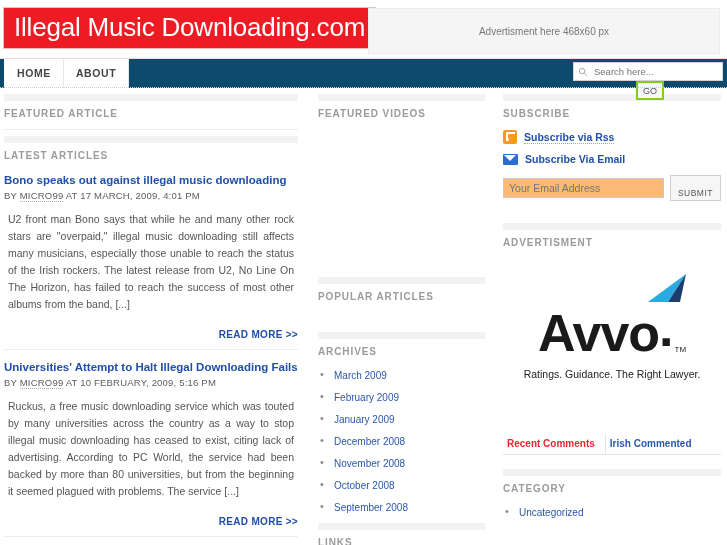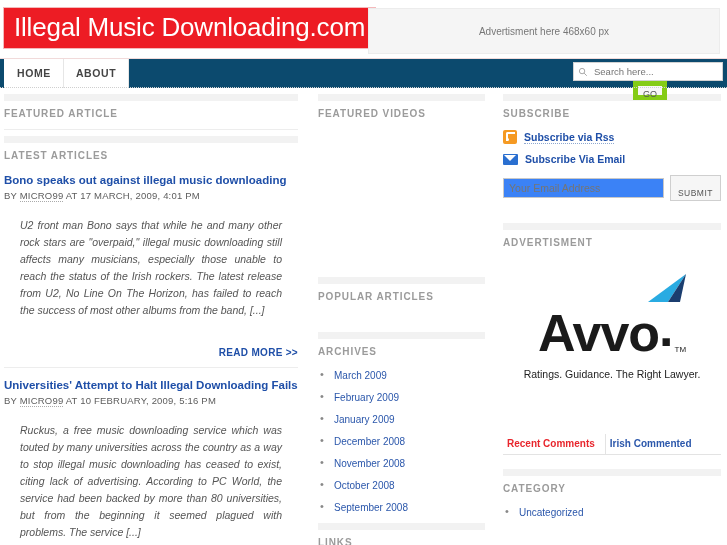--- a/index.html
+++ b/index.html
@@ -60,21 +60,21 @@
     display: flex; align-items: center; padding: 0 4px;
   }
   .search-ico { width: 10px; height: 10px; margin-right: 4px; flex: 0 0 auto; }
   .search-input {
     border: none; outline: none; width: 100%;
     font-family: "Liberation Sans", sans-serif;
     font-size: 9.5px; color: #666; background: transparent;
   }
   .go-btn {
     margin-left: 4px; height: 19px; padding: 0 5px;
-    border: 5px solid #84cc16; background: #f7f7f7;
+    border: 2px solid #84cc16; background: #f7f7f7;
     font-size: 9px; color: #555; line-height: 17px; cursor: pointer;
     font-family: "Liberation Sans", sans-serif;
   }
 
   
   .columns { display: flex; align-items: flex-start; padding-top: 6px; }
   .col-left   { width: 310px; padding: 0 12px 0 4px; }
   .col-mid    { width: 185px; padding: 0 10px 0 8px; }
   .col-right  { width: 232px; padding: 0 6px 0 8px; }
 
@@ -92,21 +92,21 @@
   
   .article { padding-top: 10px; }
   .article-title {
     font-size: 11.5px; font-weight: bold; color: #1f4fa8;
     margin: 0 0 3px 0; cursor: pointer; line-height: 14px;
   }
   .byline { font-size: 9.5px; color: #5c5c5c; letter-spacing: 0.2px; margin-bottom: 10px; }
   .byline .author { color: #5c5c5c; border-bottom: 1px dotted #aaa; cursor: pointer; }
   .article-body {
     font-size: 10.5px; line-height: 17px; color: #555;
-    text-align: justify; margin: 16px; font-style: italic;
+    text-align: justify; margin: 4px;
   }
   .read-more {
     text-align: right; font-size: 10px; font-weight: bold;
     color: #1f4fa8; letter-spacing: 0.3px;
     padding: 12px 0 9px 0; cursor: pointer;
   }
   .art-sep { border-bottom: 1px solid #ededed; }
 
   
   ul.links { list-style: none; margin: 10px 0 0 0; padding: 0; }
@@ -151,21 +151,21 @@
   .icon-mail:before {
     content:""; position:absolute; left:1px; top:1px;
     width: 0; height: 0;
     border-left: 6.5px solid transparent;
     border-right: 6.5px solid transparent;
     border-top: 6px solid #fff;
   }
   .email-row { display: flex; align-items: center; margin-top: 10px; }
   .email-input {
     width: 170px; height: 20px; padding: 0 5px;
-    border: 1px solid #c8c8c8; background: #3b82f6;
+    border: 1px solid #c8c8c8; background: #fdba74;
     font-family: "Liberation Sans", sans-serif; font-size: 10.5px; color: #333;
     outline: none;
   }
   .submit-btn {
     margin-left: 6px; height: 20px; padding: 12px 7px;
     border: 1px solid #cfcfcf; background: #f6f6f6;
     font-size: 8.5px; color: #555; letter-spacing: 0.5px; cursor: pointer;
     font-family: "Liberation Sans", sans-serif;
   }
 

